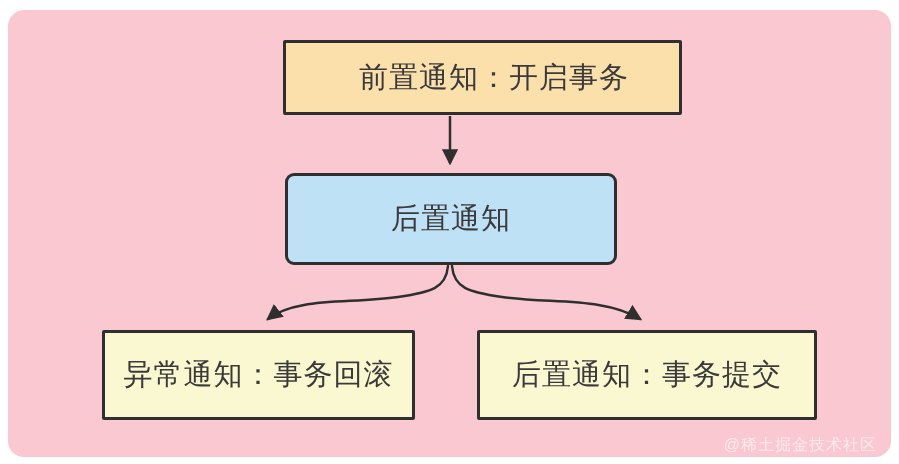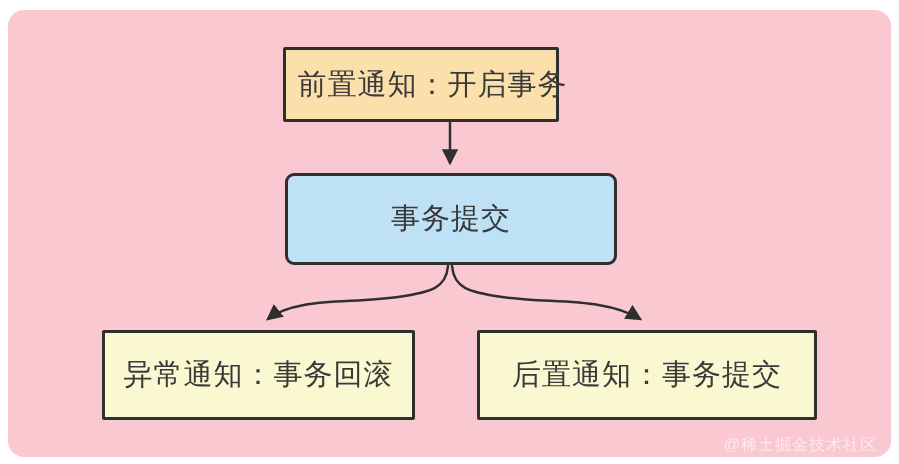--- a/index.html
+++ b/index.html
@@ -30,22 +30,22 @@
     border: 3px solid #2F2F2F;
     display: flex;
     align-items: center;
     justify-content: center;
     color: #3A3A3A;
     font-size: 29px;
     letter-spacing: 1px;
     white-space: nowrap;
   }
   .node-pre {
-    left: 283px; top: 47px;
-    width: 276px; height: 75px;
+    left: 283px; top: 40px;
+    width: 399px; height: 75px;
     background: #FBE0AC;
     border-radius: 2px;
     padding-left: 23px;
   }
   .node-target {
     left: 285px; top: 173px;
     width: 332px; height: 92px;
     background: #BEE1F6;
     border-radius: 9px;
   }
@@ -91,21 +91,21 @@
     <path d="M 450 116 L 450 163" fill="none" stroke="#2F2F2F" stroke-width="2.5" marker-end="url(#arrowhead)"></path>
     <path d="M 448 266 C 446 288, 432 292, 398 297 C 348 304, 296 297, 268 319" fill="none" stroke="#2F2F2F" stroke-width="2.5" stroke-linecap="round" marker-end="url(#arrowhead)"></path>
     <path d="M 452 266 C 454 288, 468 292, 502 297 C 552 304, 604 297, 640 319" fill="none" stroke="#2F2F2F" stroke-width="2.5" stroke-linecap="round" marker-end="url(#arrowhead)"></path>
   </svg>
 
   <div class="node node-pre" style="background-color: rgb(251, 224, 172);">
     <span>前置通知：开启事务</span>
   </div>
 
   <div class="node node-target" style="background-color: rgb(190, 225, 246);">
-    <span>事务提交</span>
+    <span>后置通知</span>
   </div>
 
   <div class="node node-exception" style="background-color: rgb(250, 248, 208);">
     <span>异常通知：事务回滚</span>
   </div>
 
   <div class="node node-post" style="background-color: rgb(250, 248, 208);">
     <span>后置通知：事务提交</span>
   </div>
 

